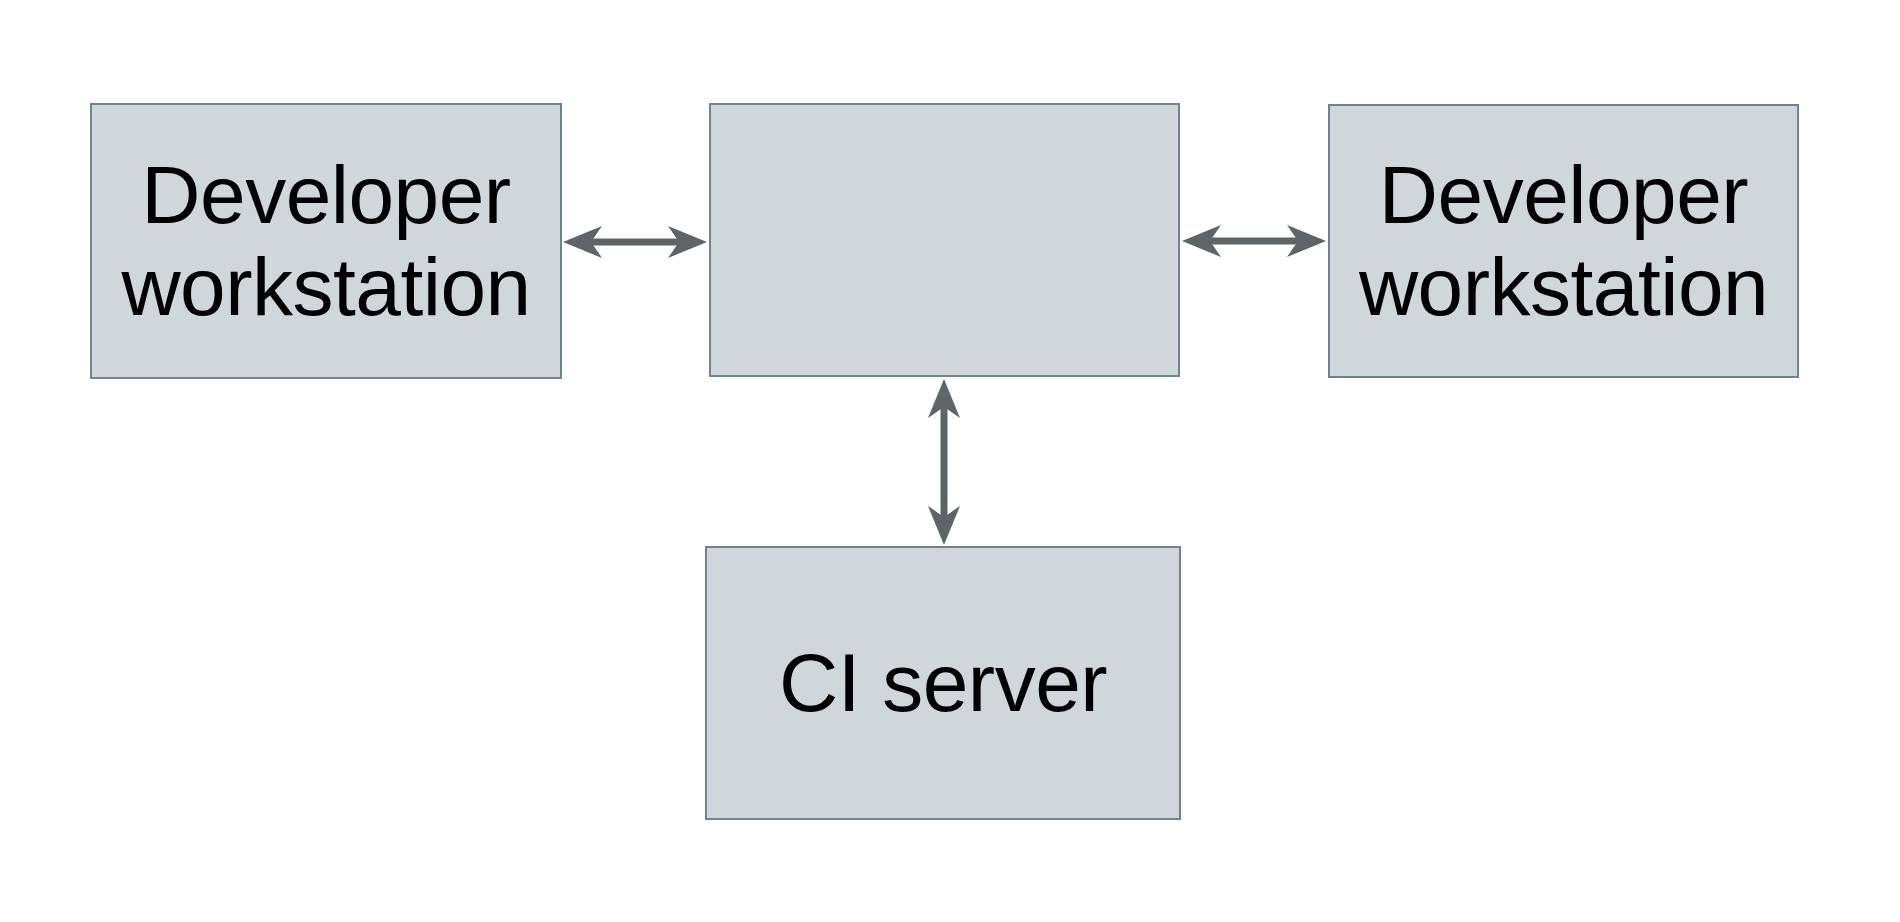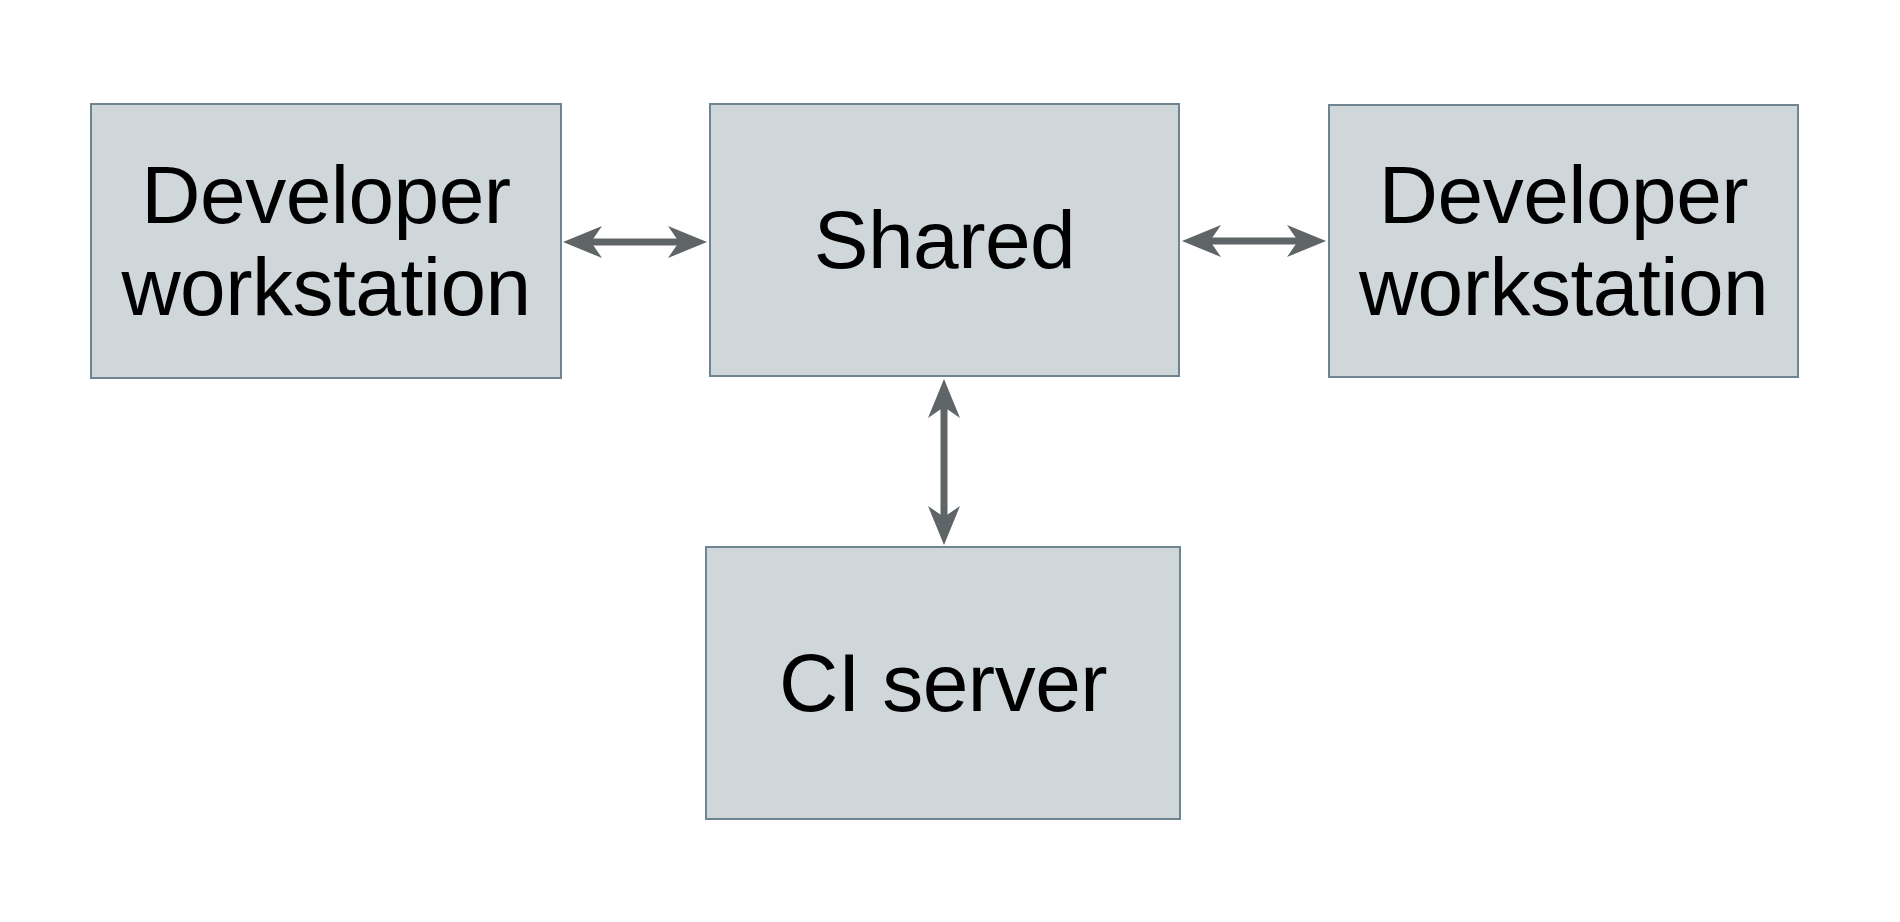--- a/index.html
+++ b/index.html
@@ -59,21 +59,20 @@
 <body>
 
 <div class="canvas">
 
   <div class="node node--left">
     <span class="label-line">Developer</span>
     <span class="label-line">workstation</span>
   </div>
 
   <div class="node node--center">
-    <span class="label-line">Shared</span>
   </div>
 
   <div class="node node--right">
     <span class="label-line">Developer</span>
     <span class="label-line">workstation</span>
   </div>
 
   <div class="node node--bottom">
     <span class="label-line">CI server</span>
   </div>

